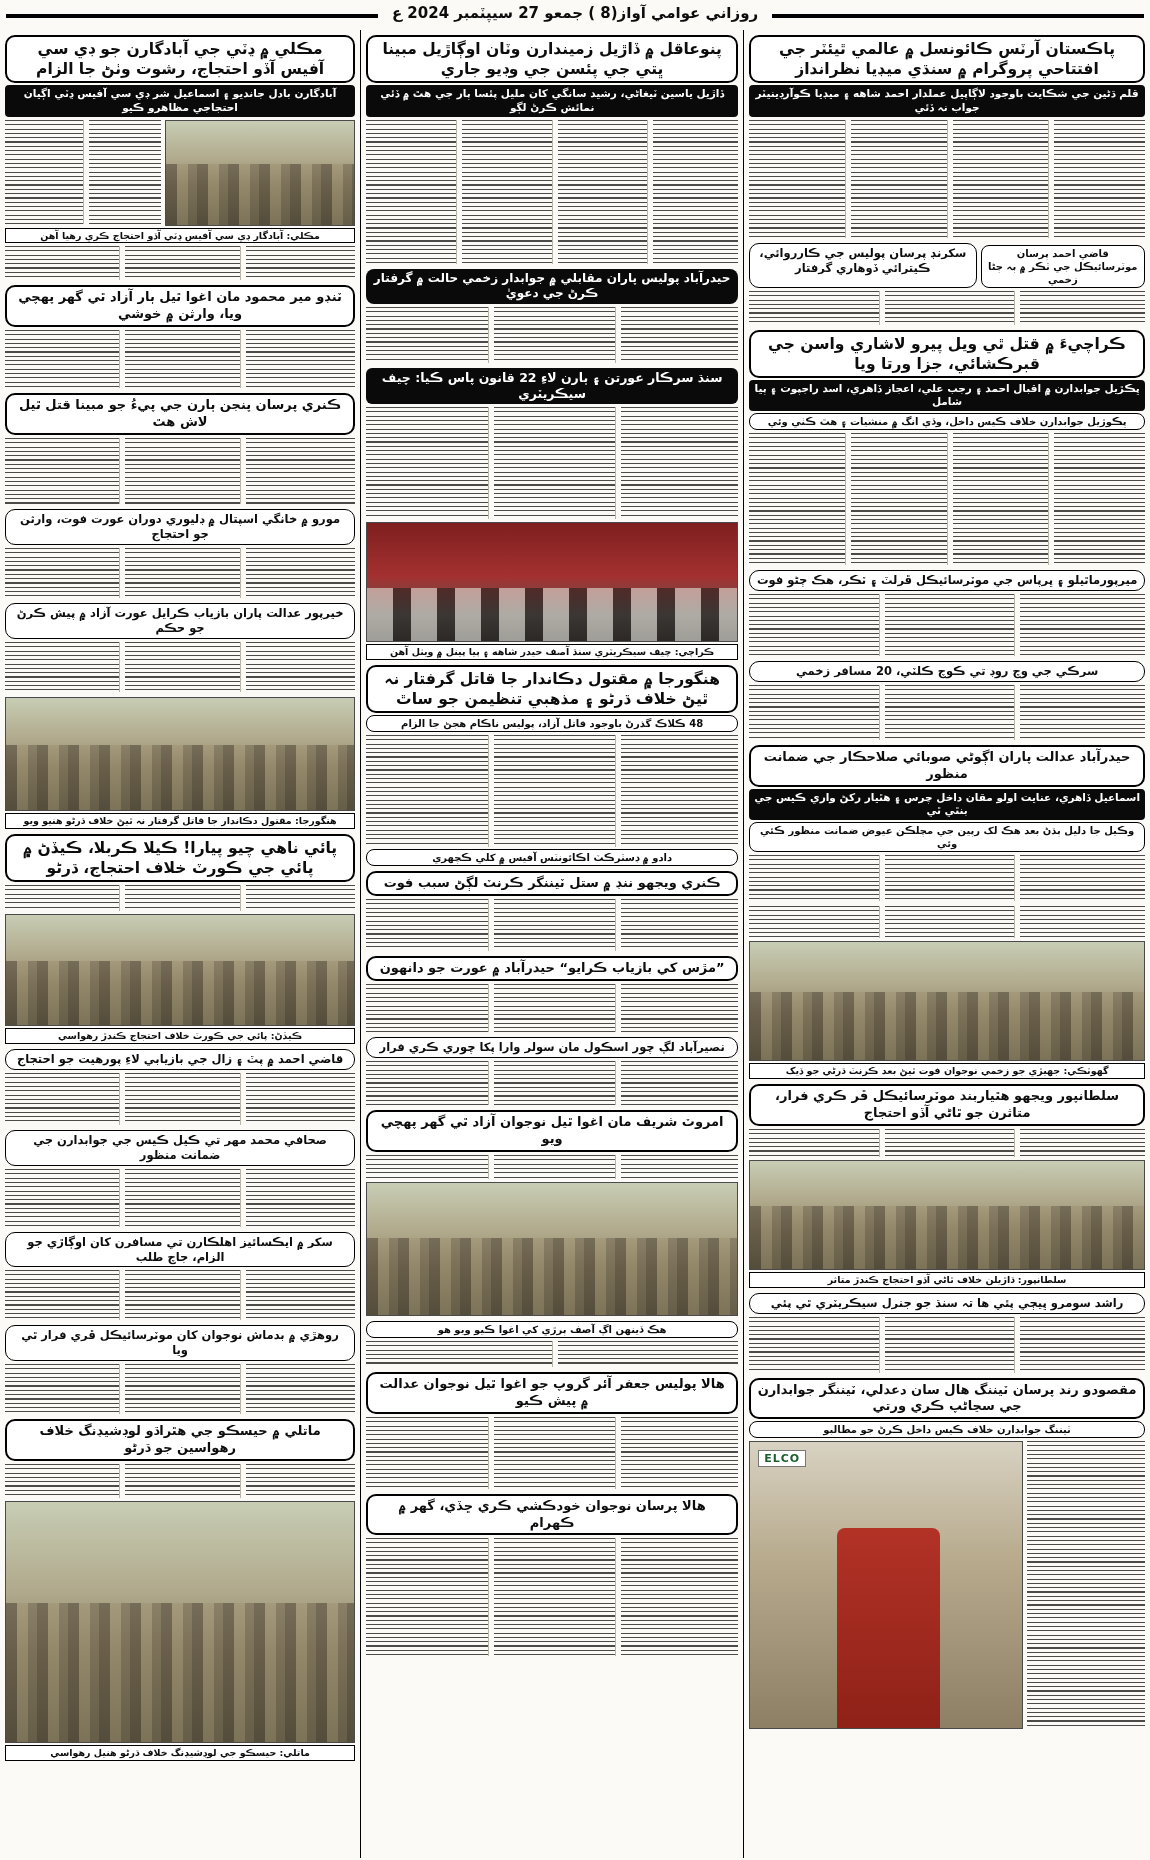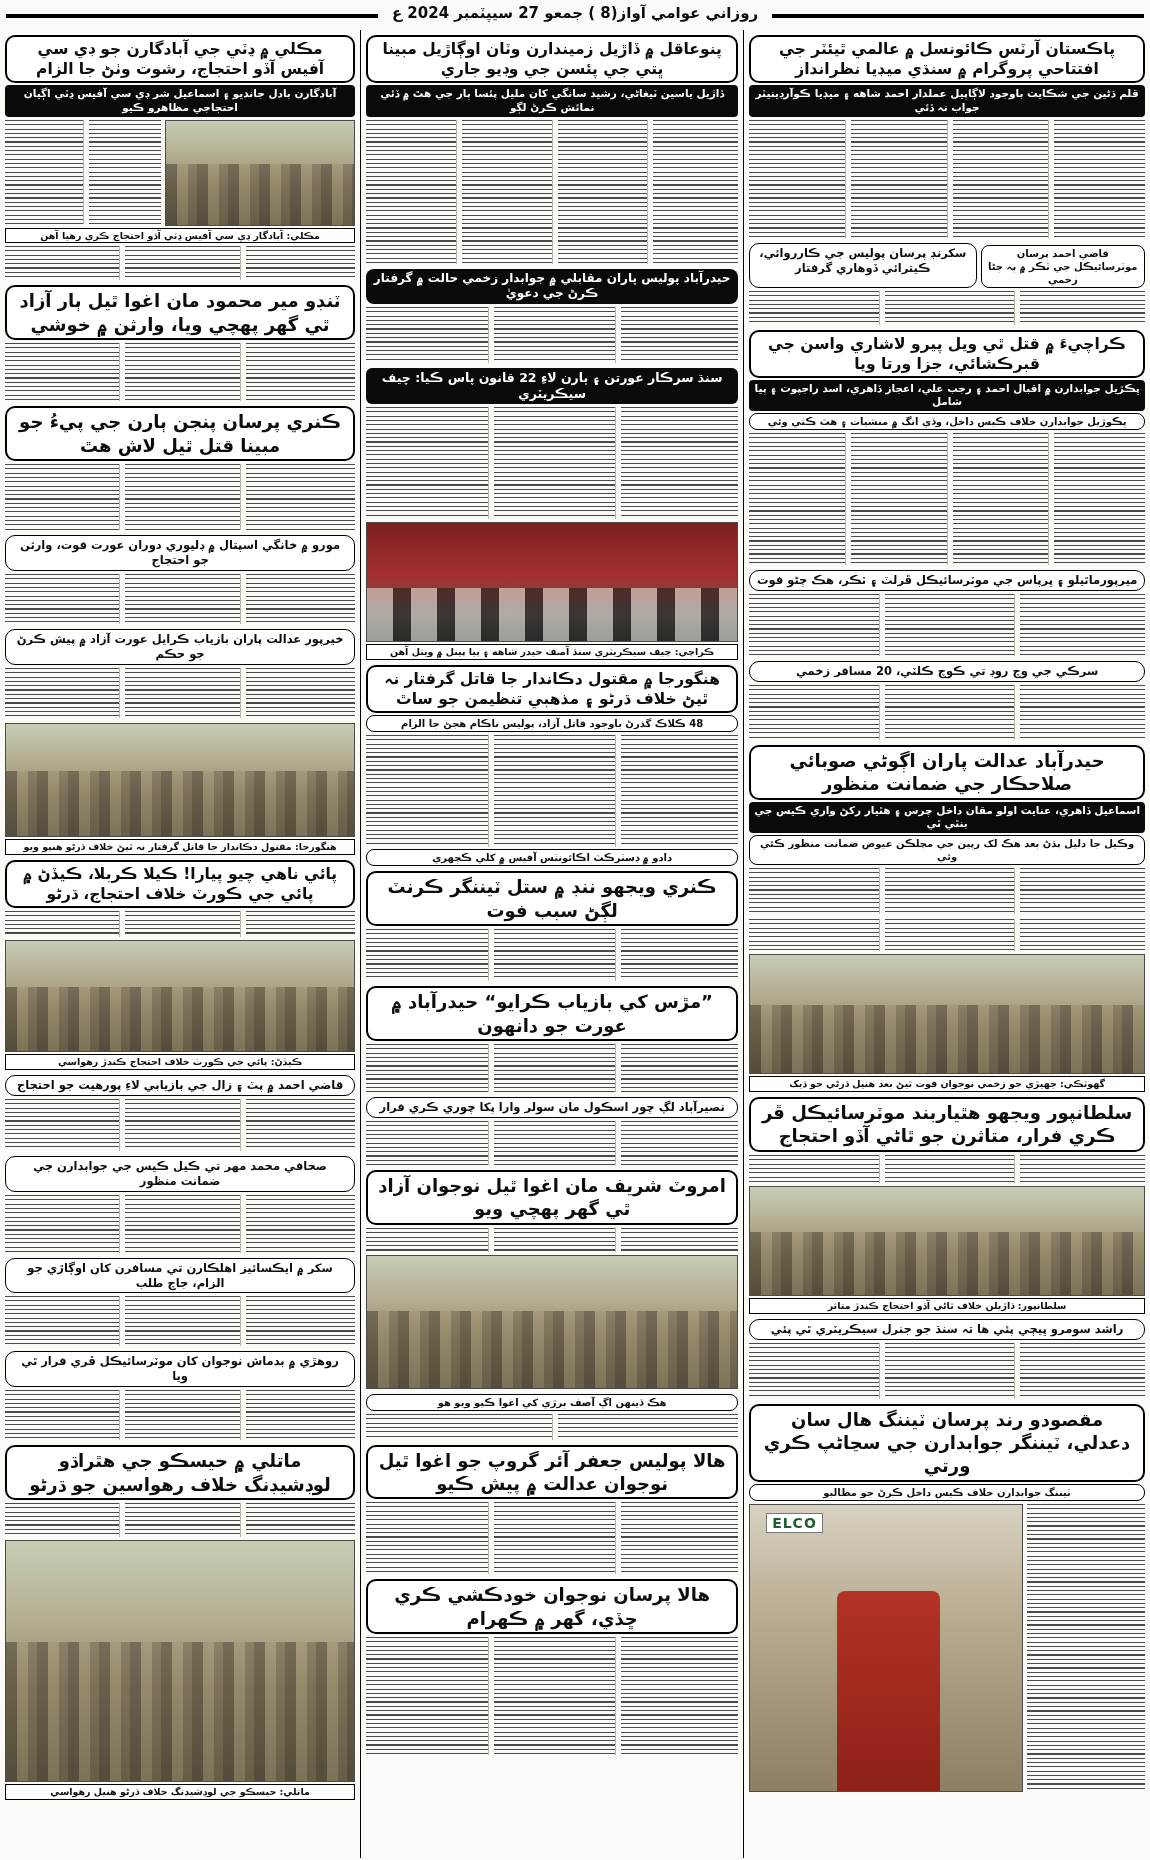--- a/index.html
+++ b/index.html
@@ -14,21 +14,21 @@
   .mast-title{font-size:15px;font-weight:bold;white-space:nowrap;padding-top:4px;}
   .page{display:flex;align-items:stretch;height:1828px;}
   .col{overflow:hidden;padding:0 2px;}
   .col-right{width:404px;}
   .col-center{width:380px;border-left:1px solid #000;border-right:1px solid #000;}
   .col-left{width:358px;}
   .story{margin:5px 3px;}
   .h-box{border:2px solid #000;border-radius:10px;background:#fff;
     font-weight:bold;text-align:center;padding:2px 6px;line-height:1.3;}
   .h-big{font-size:15.5px;}
-  .h-med{font-size:18px;}
+  .h-med{font-size:13px;}
   .h-sml{font-size:11.5px;border-width:1.5px;}
   .h-bar{background:#0a0a0a;color:#fff;font-size:10.5px;font-weight:bold;
     text-align:center;border-radius:4px;padding:2px 5px;margin-top:2px;line-height:1.3;}
   .h-sub{border:1.2px solid #000;border-radius:8px;background:#fff;font-size:10px;
     font-weight:bold;text-align:center;padding:1px 5px;margin-top:2px;line-height:1.3;}
   .bars{display:flex;gap:0;margin-top:3px;}
   .bcol{flex:1;background:repeating-linear-gradient(to bottom,
       rgba(25,25,25,.78) 0px, rgba(25,25,25,.78) 1.1px,
       transparent 1.1px, transparent 4.3px);}
   .bcol + .bcol{border-right:1px solid #b9b4a8;margin-right:5px;padding-right:5px;}
@@ -36,22 +36,22 @@
     background:linear-gradient(180deg,#c7cdb4 0%,#b0a88b 38%,#93896c 62%,#6f6951 100%);}
   .photo::after{content:"";position:absolute;left:0;right:0;top:42%;bottom:0;
     background:repeating-linear-gradient(90deg, rgba(52,42,32,.45) 0 11px,
       rgba(150,134,102,.32) 11px 22px, rgba(88,76,58,.40) 22px 31px);}
   .ph-stage{background:linear-gradient(180deg,#7e1f1f 0%,#a43030 45%,#5e5a55 78%,#3c3a37 100%);}
   .ph-stage::after{top:55%;background:repeating-linear-gradient(90deg, rgba(240,238,230,.55) 0 26px,
       rgba(30,26,24,.55) 26px 44px);}
   .ph-mic{background:linear-gradient(180deg,#d8d2c2 0%,#b8ab8e 40%,#8d7f64 100%);}
   .ph-mic::after{top:30%;left:32%;right:30%;background:linear-gradient(180deg,#b33226 0%,#8e2118 100%);
     border-radius:8px 8px 0 0;}
-  .ph-label{position:absolute;top:8px;left:16px;background:#fff;border:1px solid #777;
-    color:#1b5f2e;font-size:14px;font-weight:bold;padding:1px 5px;letter-spacing:1px;}
+  .ph-label{position:absolute;top:8px;left:8px;background:#fff;border:1px solid #777;
+    color:#1b5f2e;font-size:11px;font-weight:bold;padding:1px 5px;letter-spacing:1px;}
   .caption{border:1.2px solid #000;background:#fff;font-size:9.5px;font-weight:bold;
     text-align:center;padding:1px 4px;margin-top:2px;line-height:1.25;}
   .row{display:flex;gap:4px;align-items:stretch;}
   .row > *{min-width:0;}
 </style>
 </head>
 <body>
 
 <header class="masthead">
   <div class="mast-rule"></div>
@@ -127,21 +127,21 @@
         </div>
     </div>
 
     <div class="story">
       <div class="bars">
           <div class="bcol" style="height:32px"></div>
           <div class="bcol" style="height:32px"></div>
           <div class="bcol" style="height:32px"></div>
         </div>
       <div class="photo" style="height:118px"></div>
-      <div class="caption">گهوٽڪي: جهيڙي جو زخمي نوجوان فوت ٿيڻ بعد هنيل ڌرڻي جو ڏيک</div>
+      <div class="caption">گهوٽڪي: جهيڙي جو زخمي نوجوان فوت ٿيڻ بعد ڪرنٽ ڌرڻي جو ڏيک</div>
     </div>
 
     <div class="story">
       <div class="h-box h-med">سلطانپور ويجهو هٿياربند موٽرسائيڪل ڦر ڪري فرار، متاثرن جو ٿاڻي آڏو احتجاج</div>
       <div class="bars">
           <div class="bcol" style="height:28px"></div>
           <div class="bcol" style="height:28px"></div>
           <div class="bcol" style="height:28px"></div>
         </div>
       <div class="photo" style="height:108px"></div>

